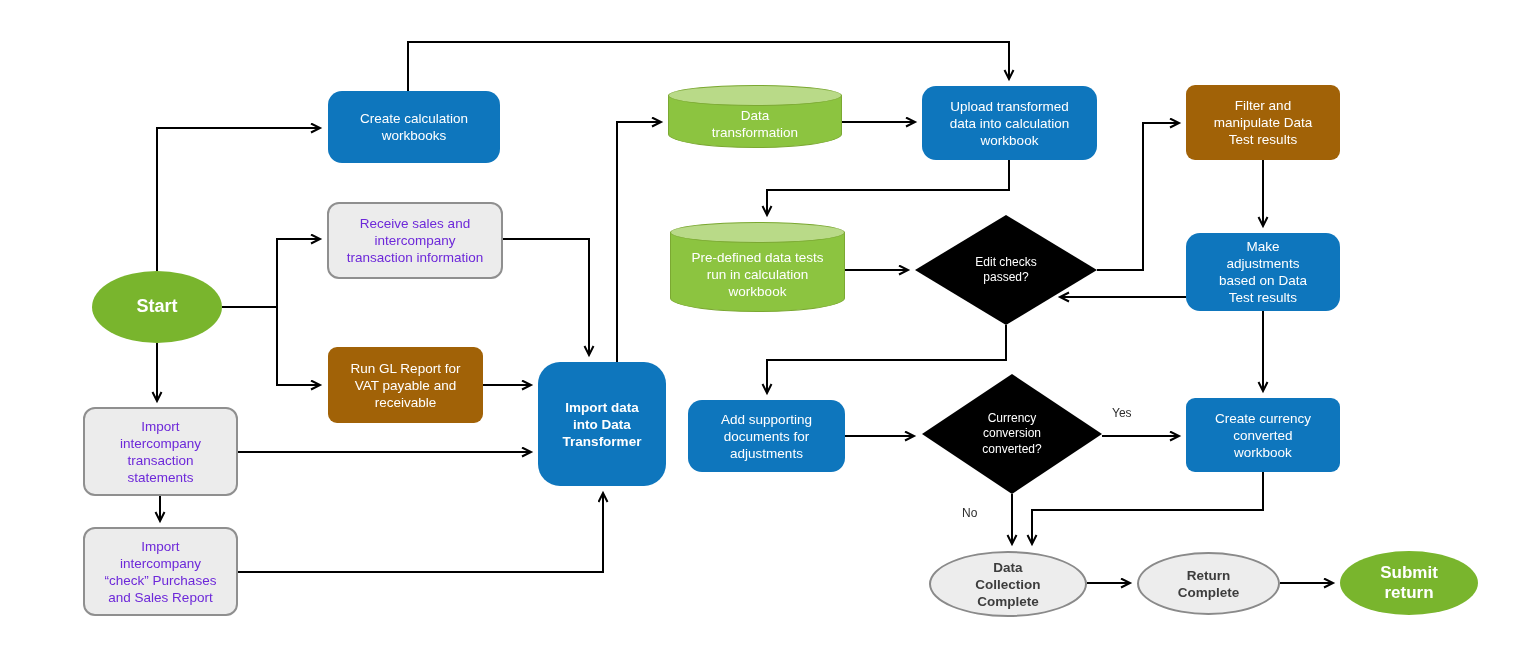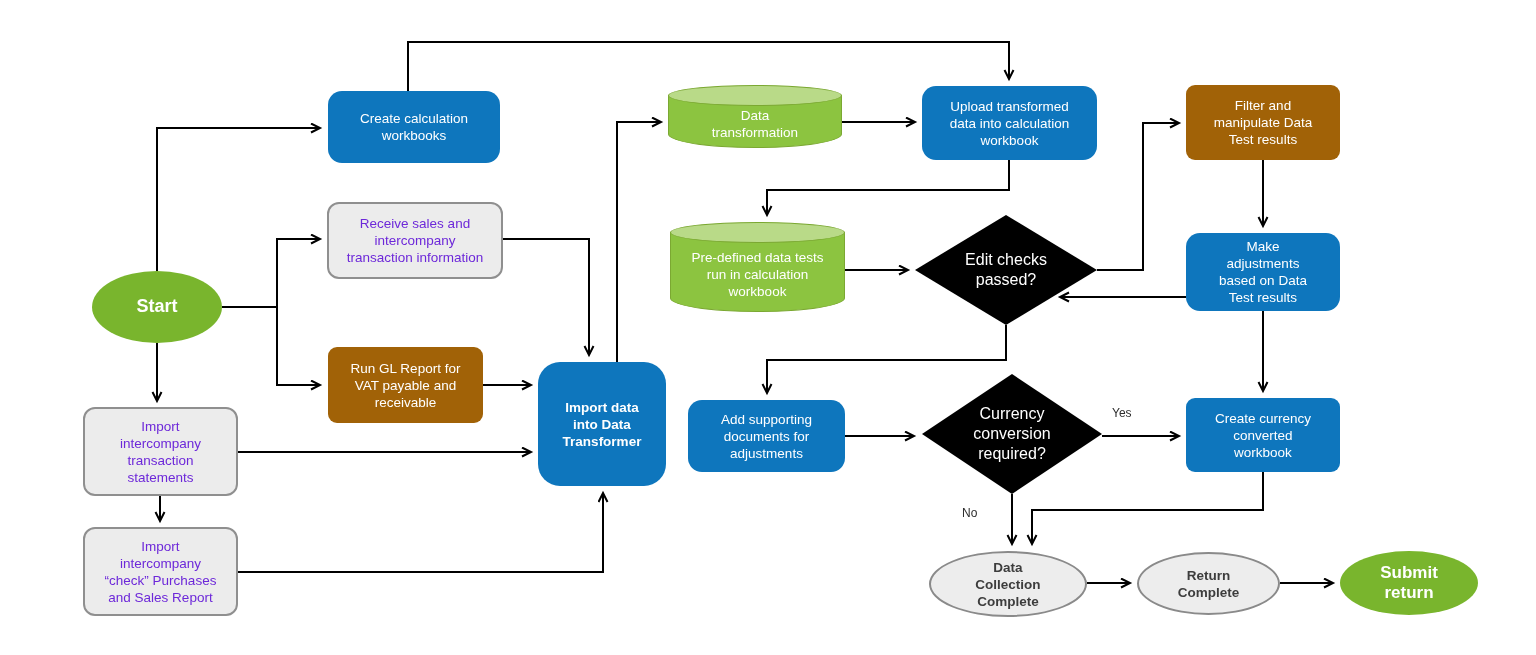--- a/index.html
+++ b/index.html
@@ -15,21 +15,21 @@
   .box-blue  { background:#0e76bd; border-radius:14px; color:#ffffff; }
   .box-red   { background:#a16207; border-radius:9px; color:#ffffff; }
   .box-gray  { background:#ececec; border:2px solid #8f8f8f; border-radius:12px; color:#6d28d9; }
   .ellipse   { border-radius:50%; }
   .ellipse-green { background:#79b52d; color:#ffffff; }
   .ellipse-green .label { font-size:18px; font-weight:bold; line-height:1.2; }
   .ellipse-gray { background:#ededed; border:2.5px solid #8a8a8a; color:#3d3d3d; }
   .ellipse-gray .label { font-weight:bold; font-size:13.5px; }
   .diamond { background:#000000; color:#ffffff;
              clip-path:polygon(50% 0%, 100% 50%, 50% 100%, 0% 50%); }
-  .diamond .label { font-size:16px; }
+  .diamond .label { font-size:12px; }
   .cylinder { position:absolute; z-index:2; }
   .cyl-top  { position:absolute; left:0; right:0; top:0; height:21px; border-radius:50%;
               background:#b9da88; border:1.5px solid #7ba832; box-sizing:border-box; z-index:2; }
   .cyl-body { position:absolute; left:0; right:0; top:10px; bottom:0; background:#8cc440;
               border:1.5px solid #7ba832; border-top:none; box-sizing:border-box;
               border-radius:0 0 50% 50% / 0 0 14px 14px; z-index:1; }
   .cyl-label { position:absolute; left:6px; right:6px; top:16px; bottom:2px; z-index:3;
                display:flex; align-items:center; justify-content:center; text-align:center;
                color:#ffffff; }
   .edge-label { position:absolute; z-index:3; font-size:12px; color:#2d2d2d; }
@@ -160,21 +160,21 @@
 
   <div class="node box-blue" style="left:688px; top:400px; width:157px; height:72px;">
     <span class="label">Add supporting
 documents for
 adjustments</span>
   </div>
 
   <div class="node diamond" style="left:922px; top:374px; width:180px; height:120px;">
     <span class="label">Currency
 conversion
-required?</span>
+converted?</span>
   </div>
 
   <div class="node box-blue" style="left:1186px; top:398px; width:154px; height:74px;border-radius:9px;">
     <span class="label">Create currency
 converted
 workbook</span>
   </div>
 
   <div class="node ellipse ellipse-gray" style="left:929px; top:551px; width:158px; height:66px;">
     <span class="label">Data

